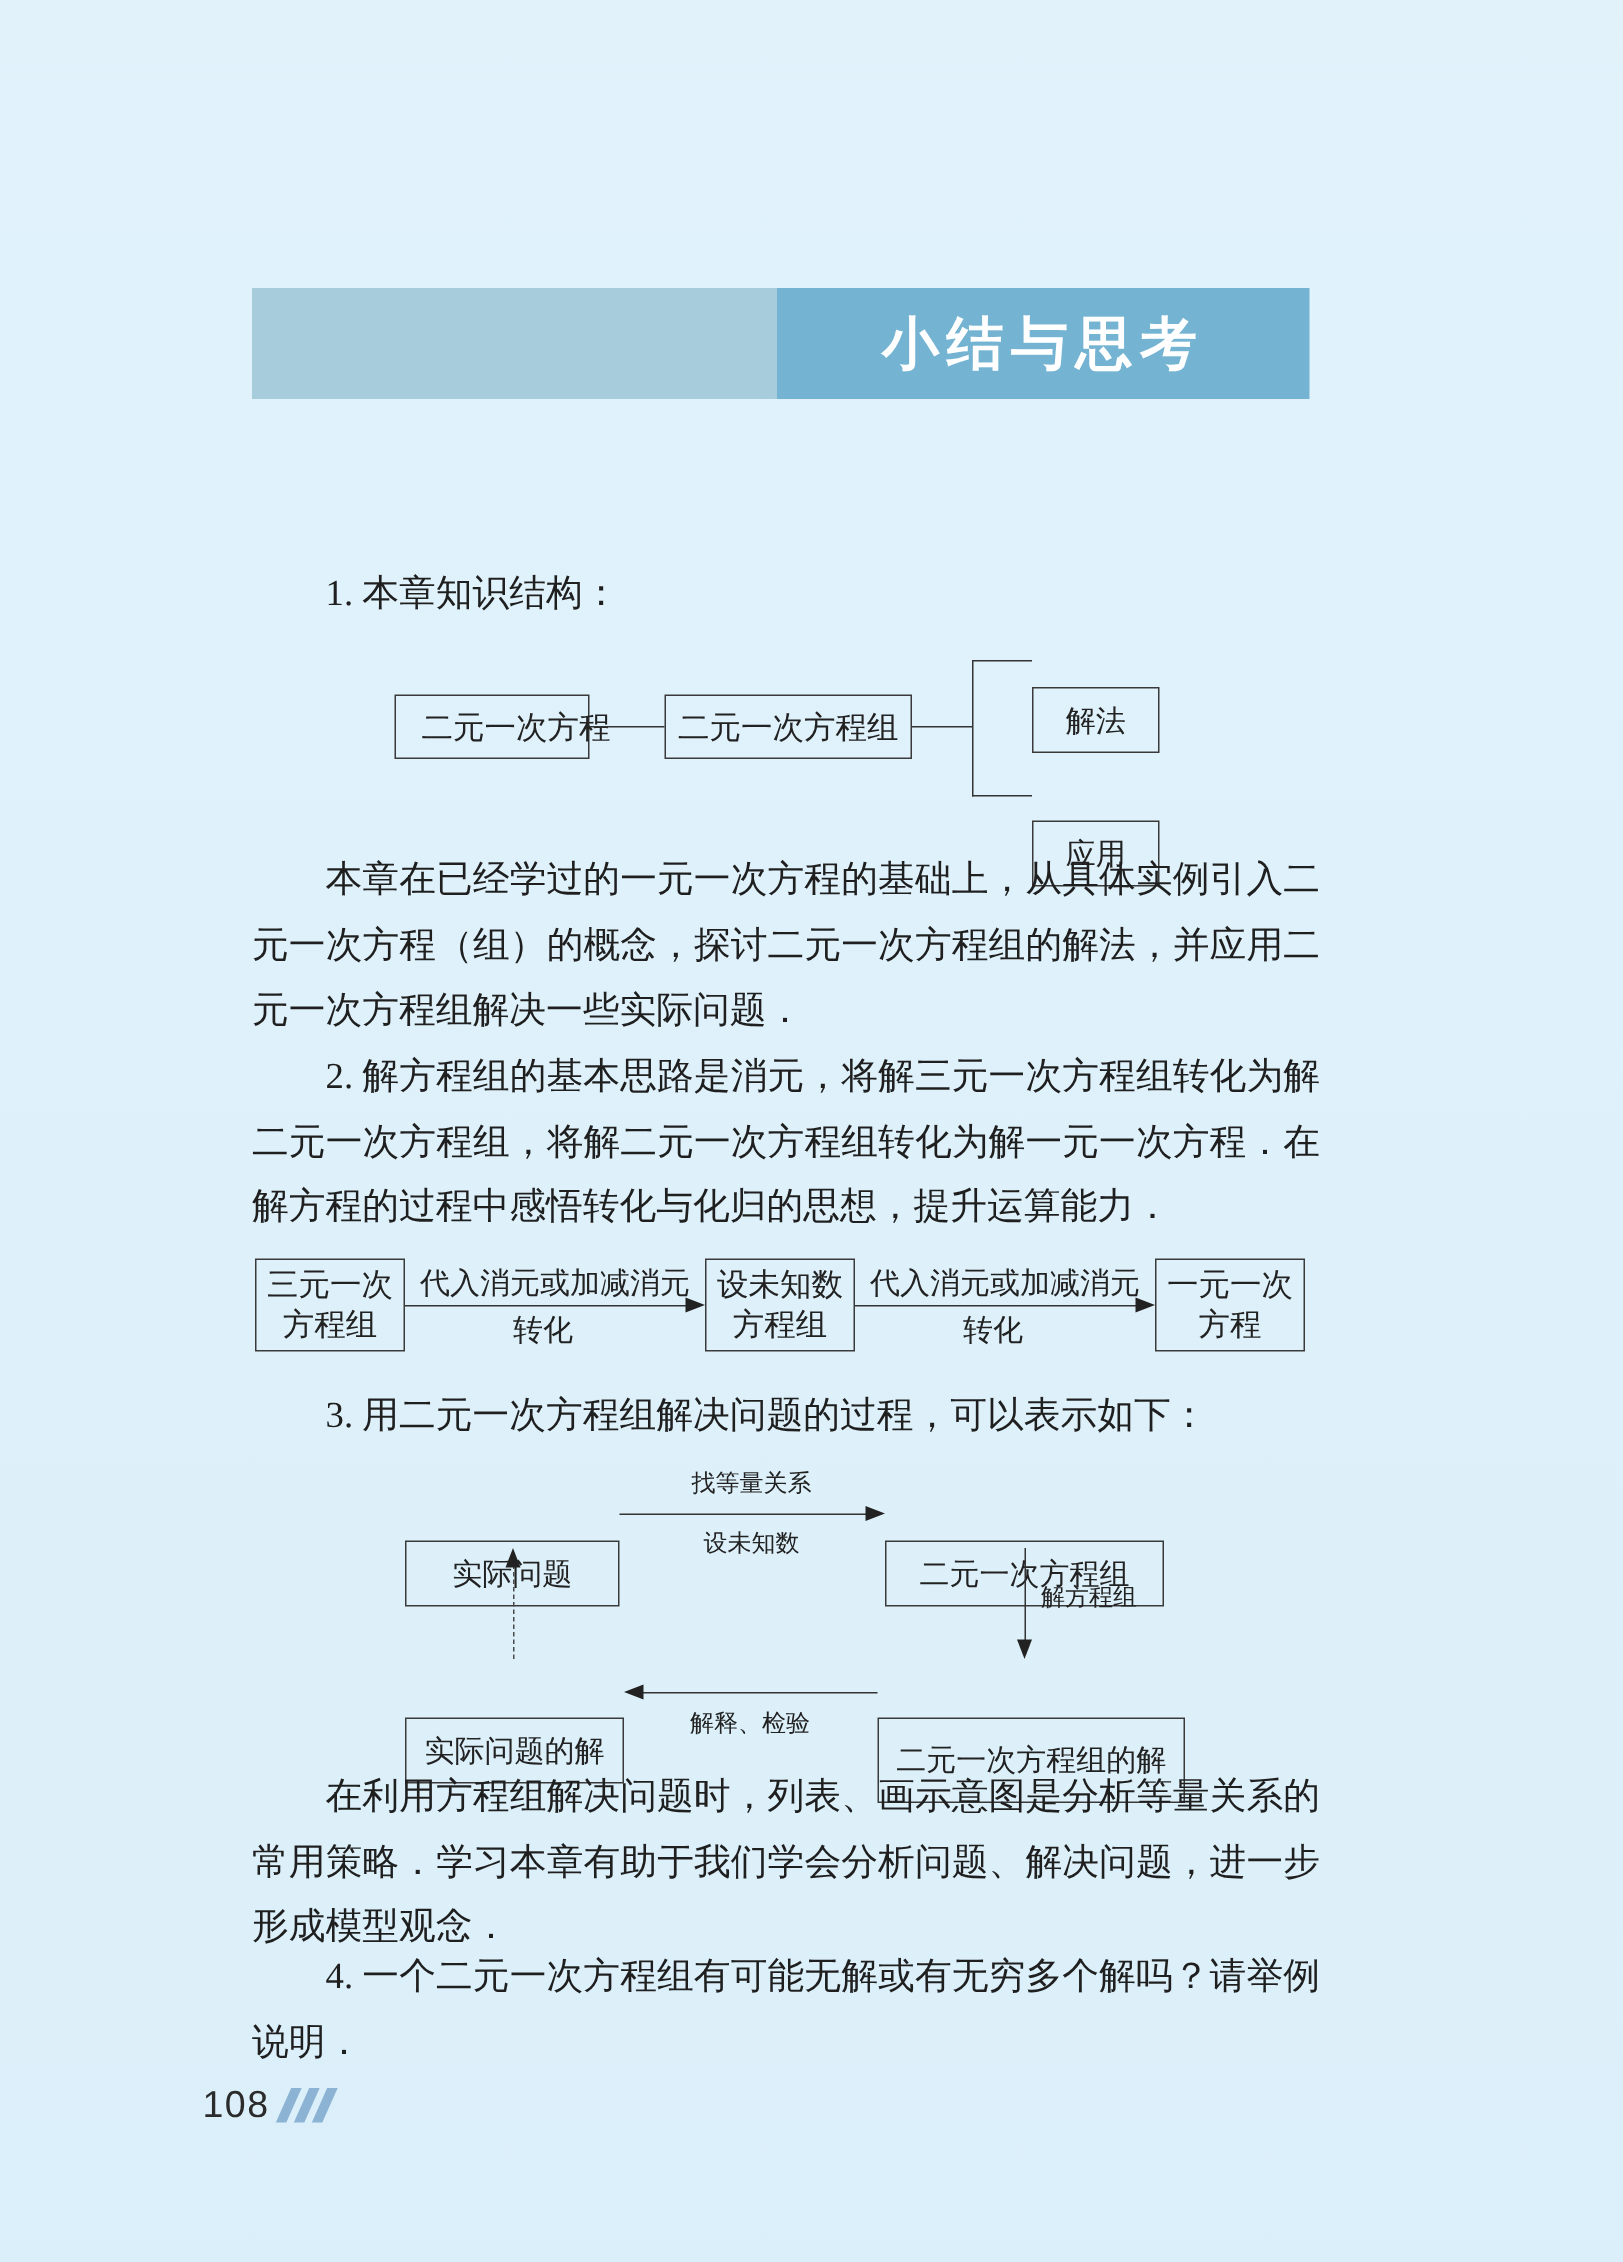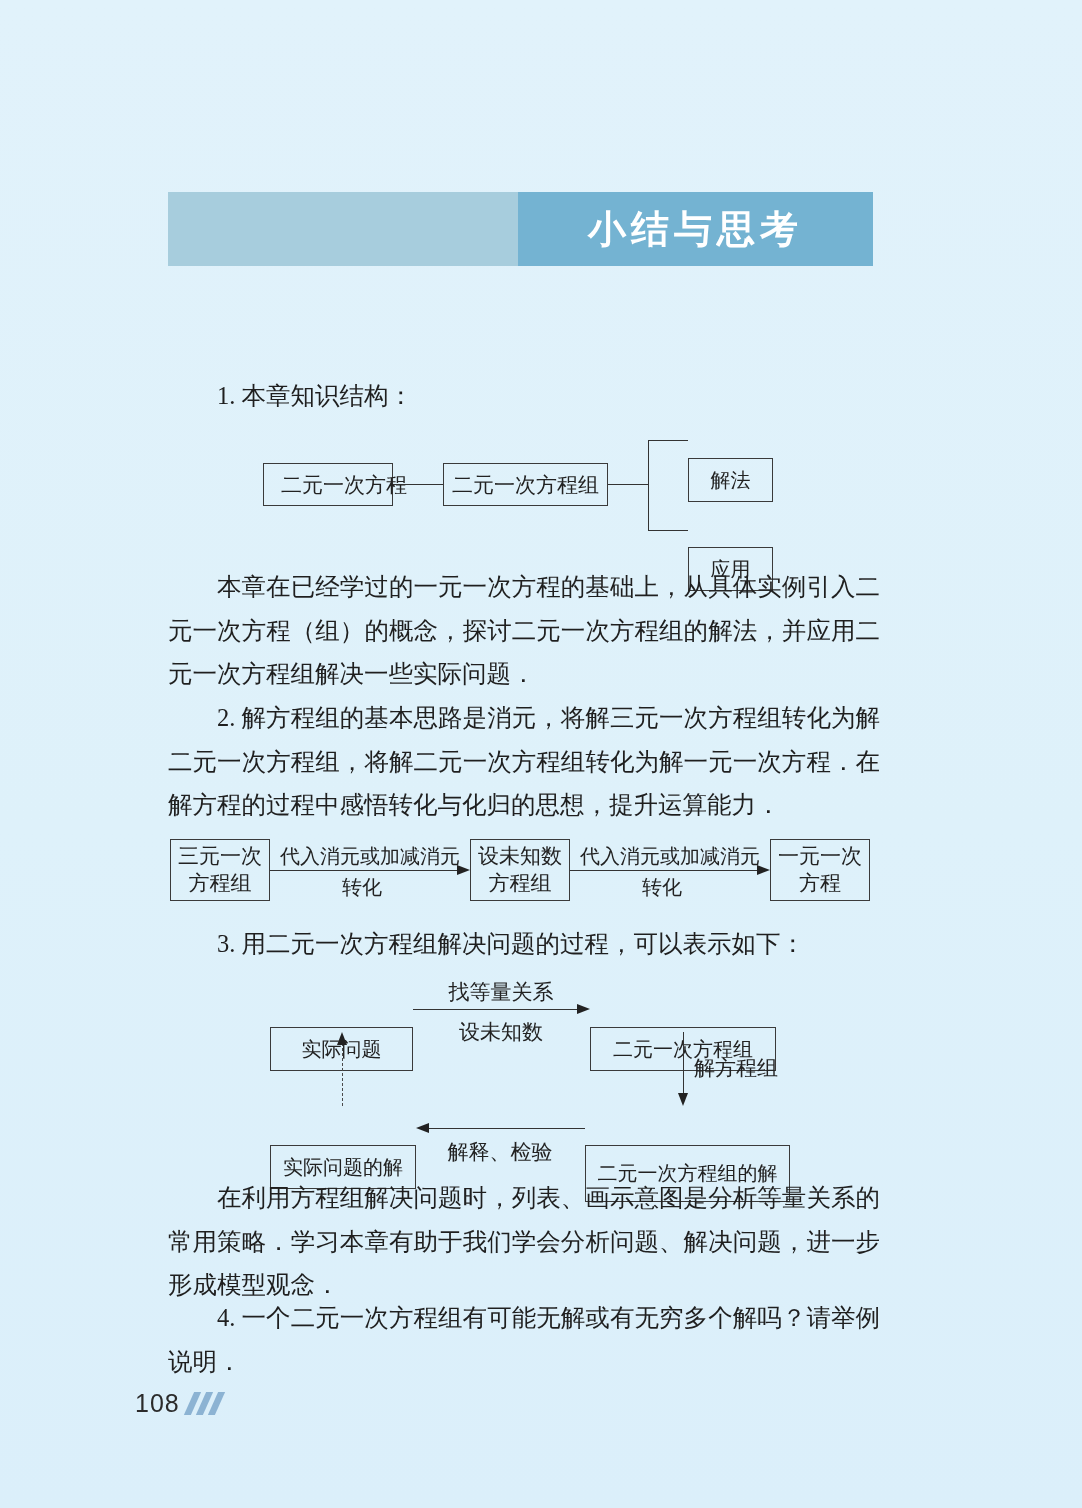--- a/index.html
+++ b/index.html
@@ -50,21 +50,21 @@
   .dbox span { display:block; white-space:nowrap; }
   .hline { position:absolute; border-top:1.6px solid #333; height:0; }
   .vline { position:absolute; border-left:1.6px solid #333; width:0; }
   .vdash { position:absolute; border-left:1.6px dashed #4a4a4a; width:0; }
   .tri { position:absolute; width:0; height:0; }
   .tri-r { border-top:5.5px solid transparent; border-bottom:5.5px solid transparent; border-left:13px solid #222; }
   .tri-l { border-top:5.5px solid transparent; border-bottom:5.5px solid transparent; border-right:13px solid #222; }
   .tri-d { border-left:5.5px solid transparent; border-right:5.5px solid transparent; border-top:13px solid #222; }
   .tri-u { border-left:5.5px solid transparent; border-right:5.5px solid transparent; border-bottom:13px solid #222; }
   .dlabel {
-    position:absolute; font-size:21px; line-height:1; color:#222; white-space:nowrap;
+    position:absolute; font-size:16px; line-height:1; color:#222; white-space:nowrap;
   }
   .dlabel-c { transform:translateX(-50%); }
   
   .f21 { font-size:21px; }
   .f22 { font-size:20px;margin-top:39px; }
   .box2line { font-size:21px; line-height:27px; }
   
   .footer {
     position:absolute; left:135px; top:1389px; height:28px;
     display:flex; align-items:center;

